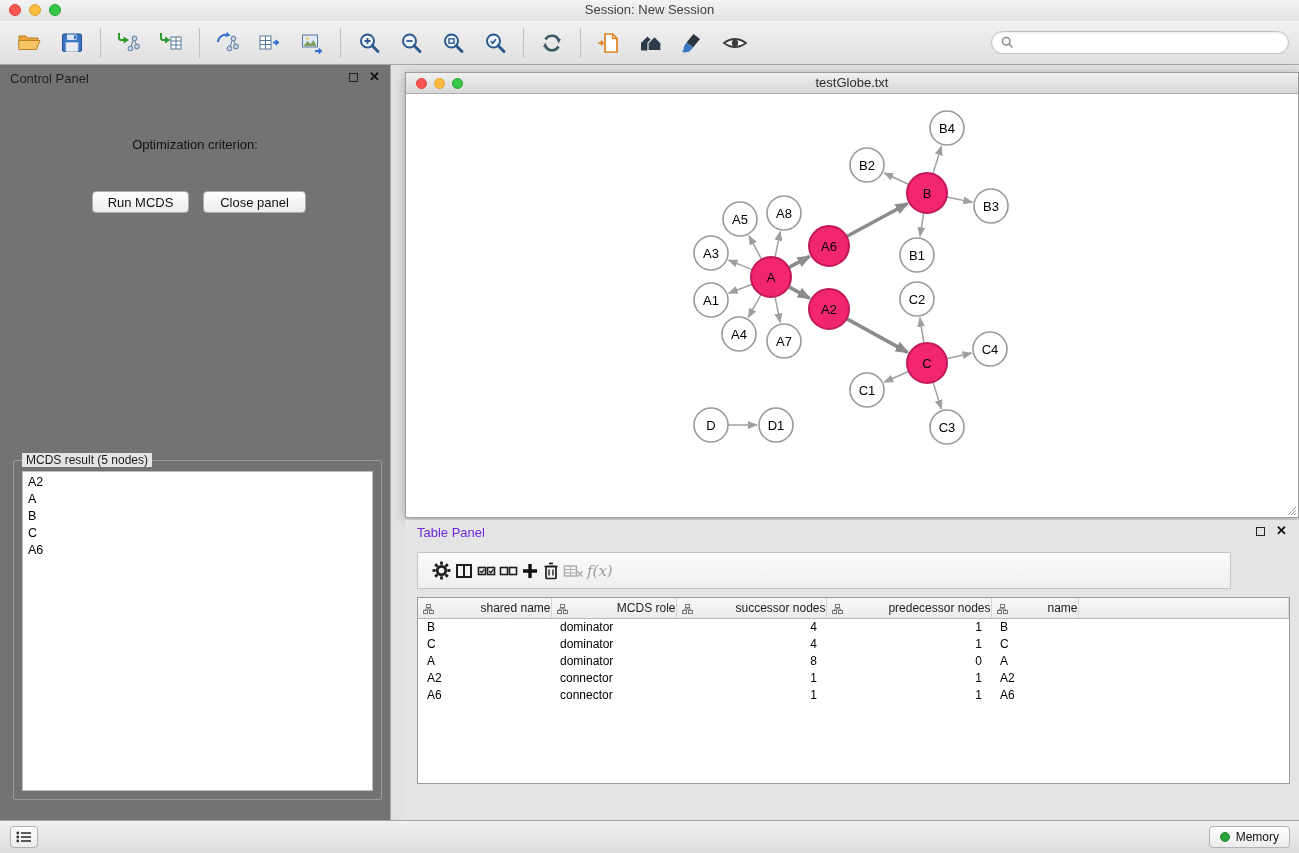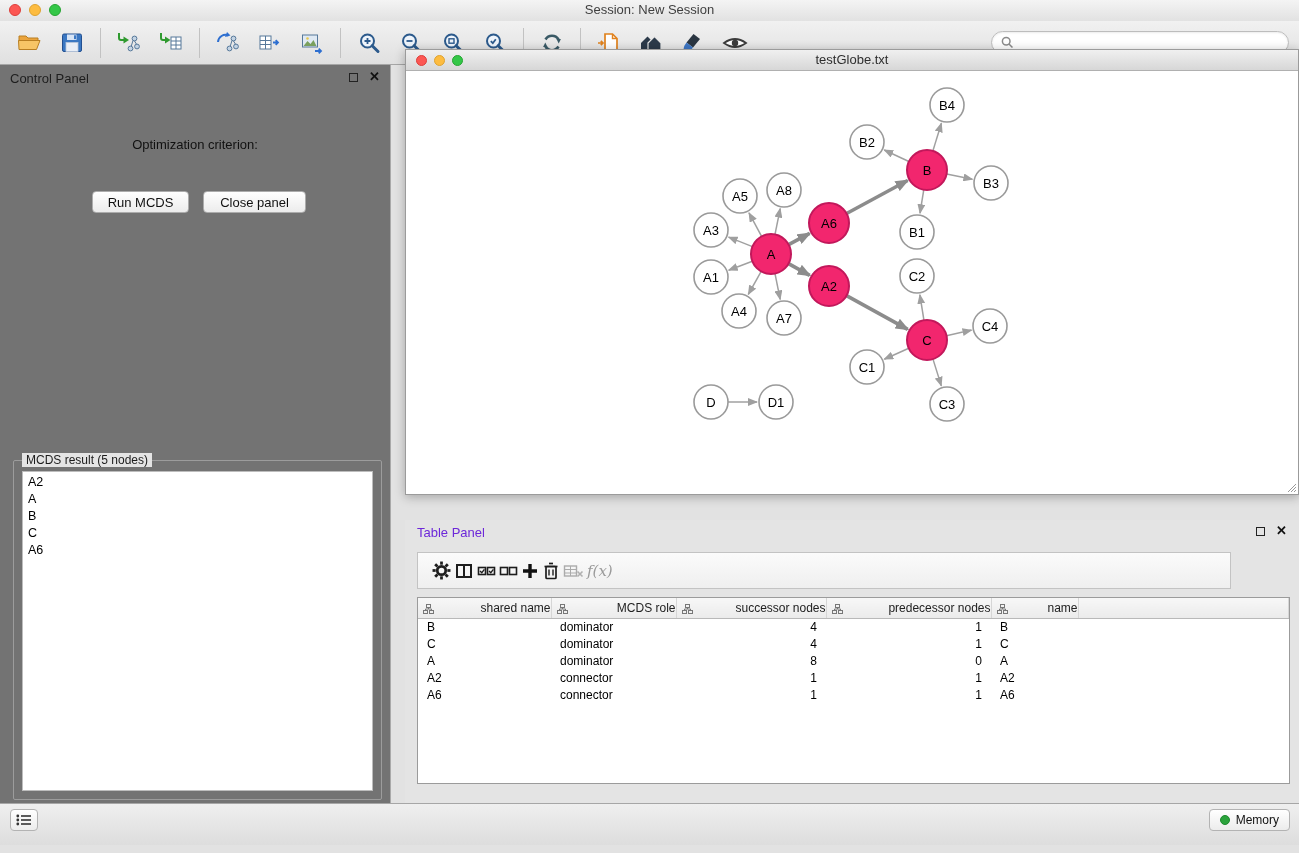--- a/index.html
+++ b/index.html
@@ -40,21 +40,21 @@
 .dd-step{width:21px;height:22px;border-radius:0 3px 3px 0;background:linear-gradient(#7cb0f9,#3a77ee);display:flex;align-items:center;justify-content:center}
 .cp-btn{position:absolute;height:22px;background:linear-gradient(#ffffff,#ececec);border:1px solid #acacac;border-radius:4px;font-size:13px;color:#111;font-family:inherit;cursor:pointer}
 #run-btn{left:92px;top:126px;width:97px}
 #closep-btn{left:203px;top:126px;width:103px}
 .result-box{position:absolute;left:13px;top:395px;width:369px;height:340px;border:1px solid #9c9c9c;border-radius:2px}
 .result-legend{position:absolute;top:-8px;left:8px;background:#e4e4e4;padding:0 4px;font-size:12px;color:#1c1c1c}
 .result-list{position:absolute;left:8px;right:8px;top:10px;bottom:8px;background:#fff;border:1px solid #bdbdbd;overflow:auto;padding:2px 0}
 .result-item{font-size:12.5px;color:#000;padding:1px 5px;height:17px}
 
 
-.net-window{position:absolute;left:405px;top:49px;width:894px;height:446px;background:#fff;border:1px solid #9b9b9b;box-shadow:0 2px 10px rgba(0,0,0,.28)}
+.net-window{position:absolute;left:405px;top:72px;width:894px;height:446px;background:#fff;border:1px solid #9b9b9b;box-shadow:0 2px 10px rgba(0,0,0,.28)}
 .net-titlebar{position:absolute;left:0;top:0;right:0;height:21px;background:linear-gradient(#f0f0f0,#d7d7d7);border-bottom:1px solid #b0b0b0}
 .net-titlebar .traffic{left:10px;top:5px;gap:7px}
 .net-titlebar .tl{width:11px;height:11px}
 .net-title{text-align:center;line-height:20px;font-size:13px;color:#2e2e2e}
 .net-canvas{position:absolute;left:0;top:21px;width:892px;height:423px}
 .resize-grip{position:absolute;right:1px;bottom:1px}
 .edge{stroke:var(--edge-color,#a0a0a0);stroke-width:1.5}
 .edge.mcds{stroke:var(--mcds-edge-color,#8c8c8c);stroke-width:3.6}
 .node{fill:var(--node-fill,#fff);stroke:var(--node-stroke,#9a9a9a);stroke-width:1.6}
 .node.mcds{fill:var(--mcds-node-fill,#f2266e);stroke:var(--mcds-node-stroke,#c2185b);stroke-width:2}
@@ -69,21 +69,21 @@
 .fx-label{font-family:"DejaVu Serif",serif;font-style:italic;font-size:15px;color:#9a9a9a}
 .tp-table-wrap{position:absolute;left:12px;top:77px;width:873px;height:187px;border:1px solid #9b9b9b;background:#fff;overflow:hidden}
 table{border-collapse:collapse;table-layout:fixed;width:100%;font-size:12px}
 th{height:20px;background:linear-gradient(#f7f7f7,#ebebeb);border-right:1px solid #d6d6d6;border-bottom:1px solid #b9b9b9;font-weight:normal;font-size:12px;color:#222;position:relative;text-align:right;overflow:hidden;white-space:nowrap}
 th .col-ic{position:absolute;left:5px;top:5px}
 td{height:17px;padding:0 9px;color:#000;overflow:hidden;white-space:nowrap}
 td.num{text-align:right}
 .tp-tabs{position:absolute;left:0;right:0;top:268px;display:flex;justify-content:center}
 
 
-.status-bar{position:absolute;left:0;bottom:8px;width:100%;height:42px;background:linear-gradient(#efefef,#dddddd);border-top:1px solid #a6a6a6}
+.status-bar{position:absolute;left:0;bottom:0;width:100%;height:33px;background:linear-gradient(#efefef,#dddddd);border-top:1px solid #a6a6a6}
 .sb-left-btn{position:absolute;left:10px;top:5px;width:28px;height:22px;border:1px solid #b3b3b3;border-radius:4px;background:linear-gradient(#fff,#ececec);display:flex;align-items:center;justify-content:center;cursor:pointer}
 .memory-btn{position:absolute;right:9px;top:5px;height:22px;border:1px solid #b3b3b3;border-radius:4px;background:linear-gradient(#fff,#ececec);display:flex;align-items:center;gap:6px;padding:0 10px;font-size:12px;color:#111;cursor:pointer}
 .mem-dot{width:10px;height:10px;border-radius:50%;background:var(--memory-green,#2ba33c);border:1px solid #1d8a2e}
 </style>
 </head>
 <body>
 
 <div class="titlebar">
   <div class="traffic">
     <span class="tl red"></span>

